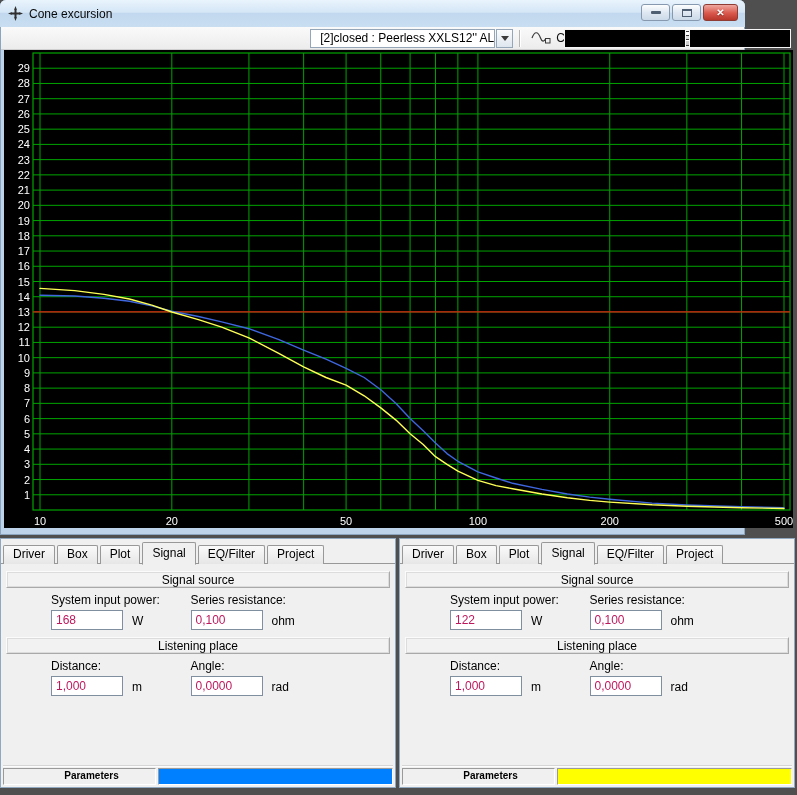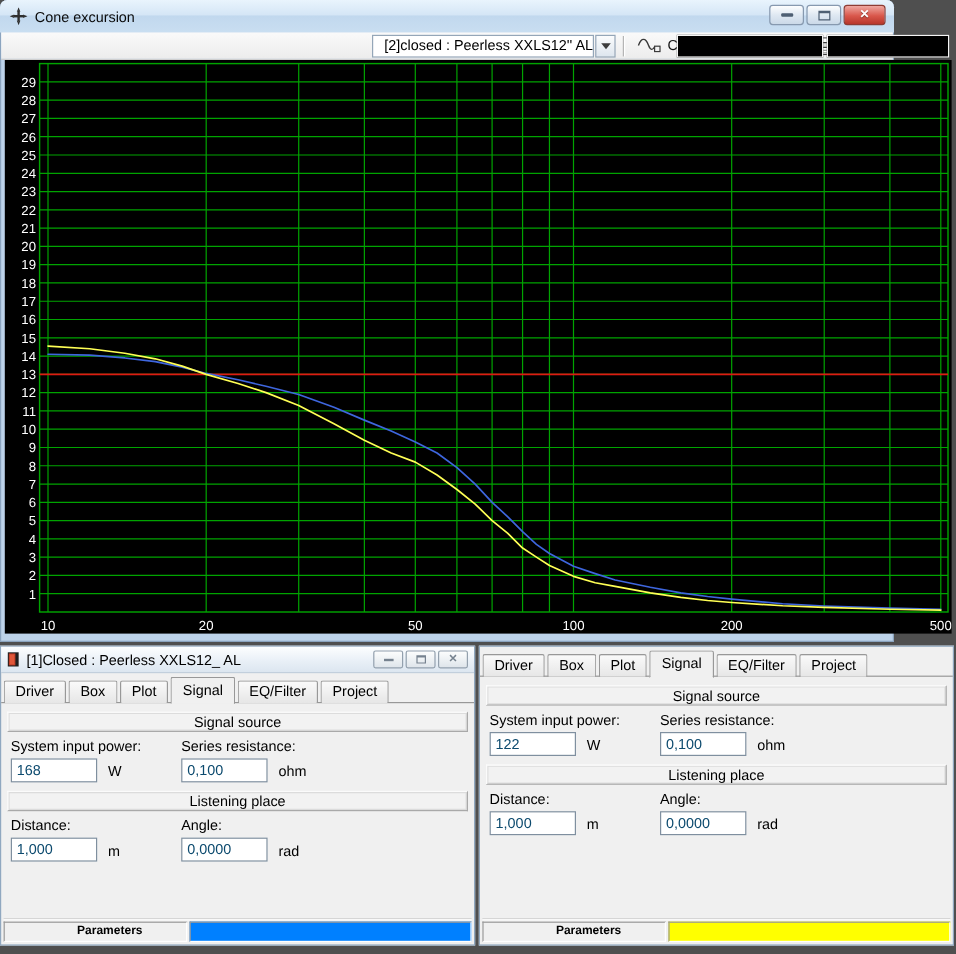--- a/index.html
+++ b/index.html
@@ -99,27 +99,27 @@
   }
 
   .group-hdr{
     margin:7px 5px 0 5px; height:17px; text-align:center;
     font-size:12px; line-height:16px; color:#000;
     background:#f2f2f2;
     border:1px solid; border-color:#fbfbfb #a9a9a9 #a9a9a9 #fbfbfb;
     box-shadow:0 0 0 1px #dcdcdc inset;
   }
   .field-row{ display:flex; padding:5px 8px 0 8px; }
-  .field-a{ width:142px; }
+  .field-a{ width:142px;margin-left:42px; }
   .field-b{ width:200px; }
   .f-label{ font-size:12px; color:#000; }
   .f-input-line{ display:flex; align-items:flex-end; margin-top:3px; }
   .textbox{
     width:72px; height:20px; border:1px solid #7f8f9f; background:#fff;
-    font-family:"Liberation Sans", sans-serif; font-size:12px; color:#0c4a6e; padding:1px 4px;
+    font-family:"Liberation Sans", sans-serif; font-size:12px; color:#be185d; padding:1px 4px;
   }
   .unit{ font-size:12px; color:#000; margin-left:9px; padding-bottom:2px; }
 
   .status-sep{ position:absolute; left:2px; right:2px; bottom:20px; border-top:1px solid #d6d6d6; border-bottom:1px solid #fdfdfd; }
   .status-row{ position:absolute; left:2px; right:2px; bottom:2px; height:17px; display:flex; gap:2px; }
   .status-cell{ border:1px solid; border-color:#9a9a9a #ffffff #ffffff #9a9a9a; background:#f0f0f0;padding-left:24px; }
   .status-label{ width:153px; text-align:center; font-size:10px; font-weight:bold; line-height:14px; color:#000; }
   .status-bar{ flex:1; }
 </style>
 </head>
@@ -265,37 +265,20 @@
         <text x="167.82476218085512" y="475" fill="#ffffff" font-size="11" text-anchor="middle">20</text>
         <text x="342.0876189095724" y="475" fill="#ffffff" font-size="11" text-anchor="middle">50</text>
         <text x="473.9123810904276" y="475" fill="#ffffff" font-size="11" text-anchor="middle">100</text>
         <text x="605.7371432712827" y="475" fill="#ffffff" font-size="11" text-anchor="middle">200</text>
         <text x="780" y="475" fill="#ffffff" font-size="11" text-anchor="middle">500</text>
       </svg>
   </div>
 </div>
 
 <div class="child-window cw-left">
-  <div class="cw-titlebar">
-    <svg width="10" height="13" viewBox="0 0 11 14">
-      <rect x="0.5" y="0.5" width="10" height="13" fill="#1e1e1e"></rect>
-      <rect x="1.5" y="1.5" width="6" height="11" fill="#c2402a"></rect>
-      <rect x="2.5" y="2.5" width="4" height="9" fill="#e0573a"></rect>
-    </svg>
-    <span class="cw-title">[1]Closed : Peerless XXLS12_ AL</span>
-    <div class="cw-controls">
-      <div class="cw-btn">
-          <span class="cg-min"></span>
-        </div>
-      <div class="cw-btn">
-          <span class="cg-max"></span>
-        </div>
-      <div class="cw-btn cg-close"></div>
-    </div>
-  </div>
   <div class="tabs">
     <div class="tab">Driver</div>
     <div class="tab">Box</div>
     <div class="tab">Plot</div>
     <div class="tab active">Signal</div>
     <div class="tab">EQ/Filter</div>
     <div class="tab">Project</div>
   </div>
   <div class="group-hdr">Signal source</div>
   <div class="field-row">

